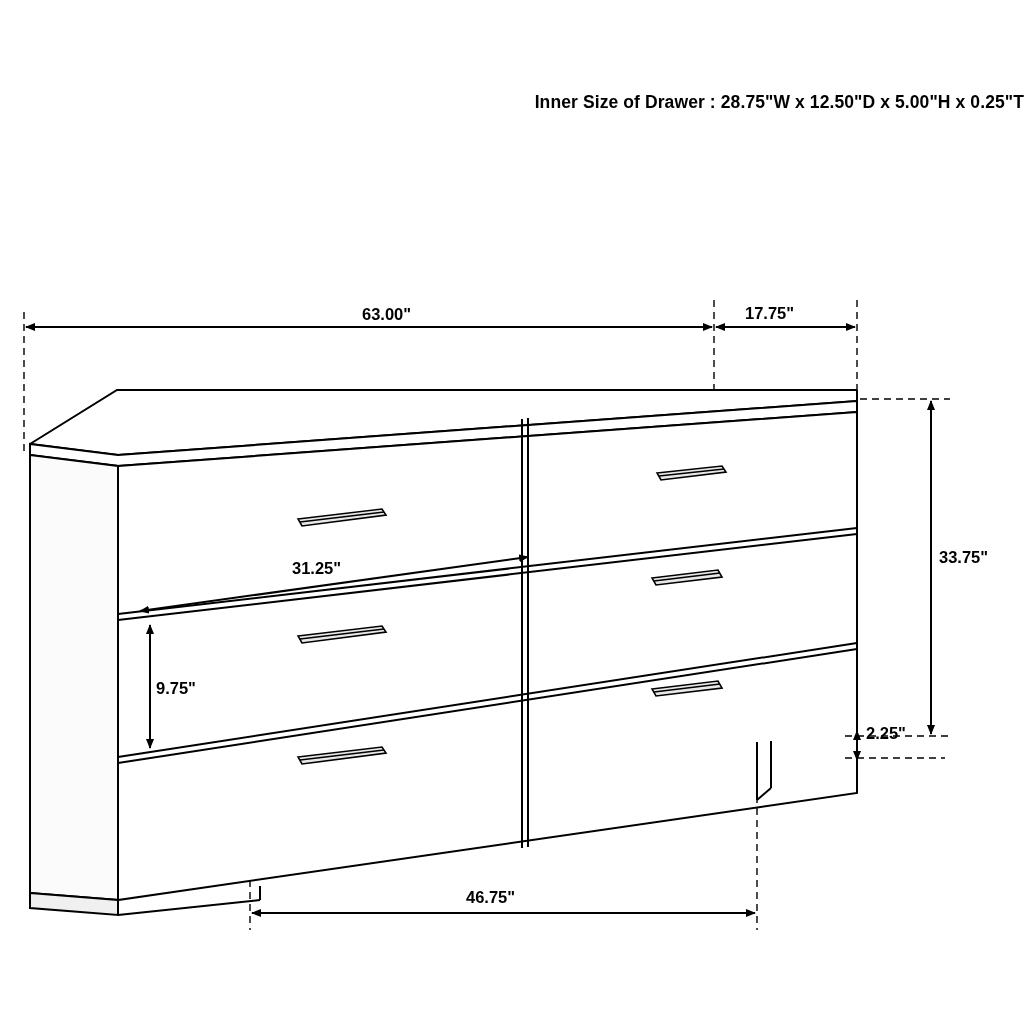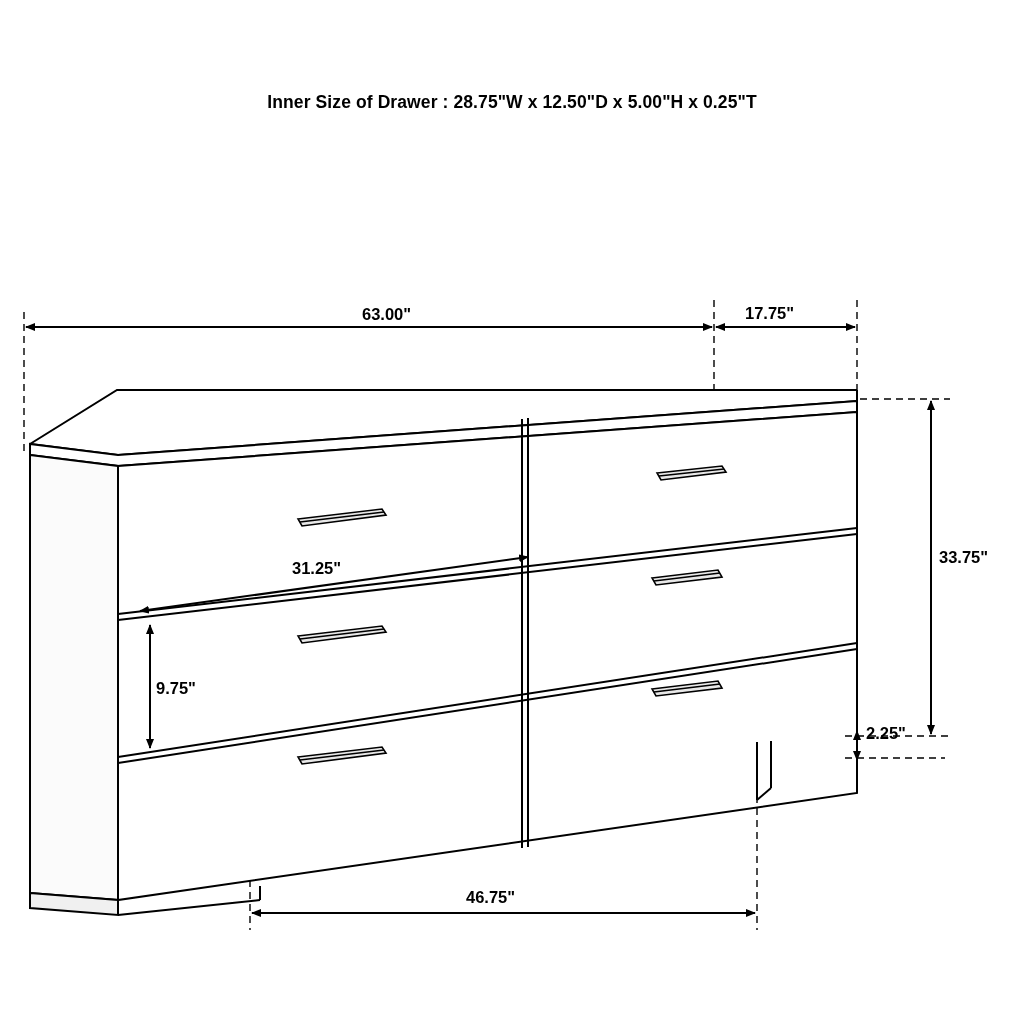--- a/index.html
+++ b/index.html
@@ -19,21 +19,21 @@
     position: absolute;
     left: 0; top: 0;
     width: 1024px;
     height: 1024px;
   }
   .title {
     position: absolute;
     left: 0;
     top: 92px;
     width: 1024px;
-    text-align: center;
+    text-align: right;
     font-size: 17.5px;
     font-weight: bold;
     letter-spacing: 0.1px;
     color: #000;
   }
   svg {
     position: absolute;
     left: 0;
     top: 0;
   }

